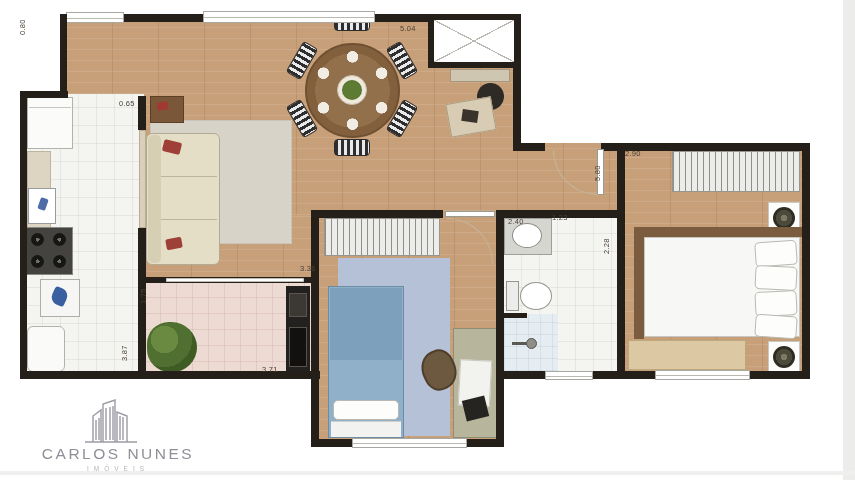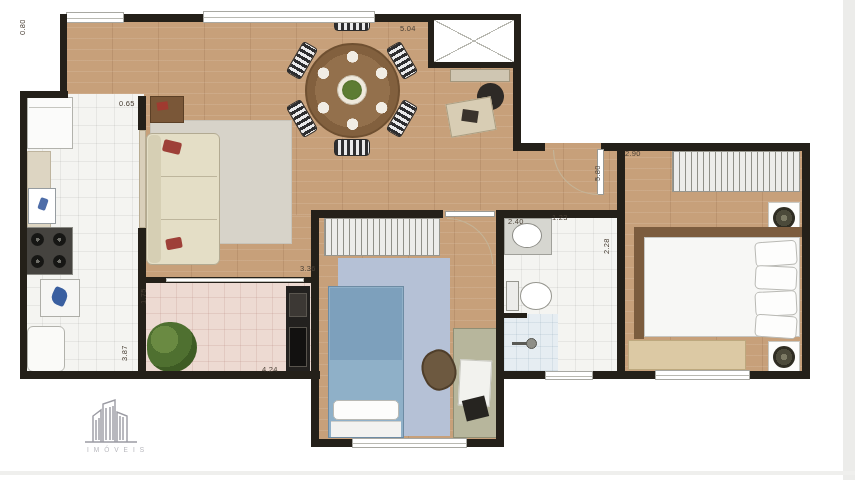--- a/index.html
+++ b/index.html
@@ -183,36 +183,37 @@
   <div class="abs" style="left:597px;top:149px;width:7px;height:46px;background:#fff;border:1px solid #9a9a94;box-sizing:border-box;"></div>
   <div class="arc" style="left:553px;top:150px;width:45px;height:45px;border-left-width:1px;border-bottom-width:1px;border-radius:0 0 0 100%;"></div>
   <div class="abs" style="left:445px;top:211px;width:50px;height:6px;background:#fff;border:1px solid #9a9a94;box-sizing:border-box;"></div>
   <div class="arc" style="left:447px;top:218px;width:46px;height:46px;border-right-width:1px;border-top-width:1px;border-radius:0 100% 0 0;"></div>
 
   <span class="dim" style="left:400px;top:24px;">5.04</span>
   <span class="dim vdim" style="left:27px;top:26px;">0.80</span>
   <span class="dim" style="left:119px;top:99px;">0.65</span>
   <span class="dim vdim" style="left:129px;top:352px;">3.87</span>
   <span class="dim vdim" style="left:148px;top:295px;">1.75</span>
-  <span class="dim" style="left:262px;top:365px;">4.24</span>
+  <span class="dim" style="left:262px;top:365px;">3.71</span>
   <span class="dim" style="left:300px;top:264px;">3.36</span>
   <span class="dim" style="left:491px;top:217px;margin-left:17px;">2.40</span>
   <span class="dim" style="left:552px;top:213px;">1.23</span>
   <span class="dim vdim" style="left:611px;top:245px;">2.28</span>
   <span class="dim vdim" style="left:602px;top:172px;">5.80</span>
   <span class="dim" style="left:617px;top:149px;padding-left:8px;">2.90</span>
 
   <div id="logo">
     <svg width="110" height="46" viewBox="0 0 110 46" style="display:block;margin:0 auto;">
       <g fill="none" stroke="#9b9ba3" stroke-width="1.4">
         <path d="M30 44 V18 L38 12 V44"></path>
         <path d="M40 44 V6 L52 2 V44"></path>
         <path d="M54 44 V14 L64 18 V44"></path>
         <path d="M33 22 V42 M36 20 V42"></path>
         <path d="M43 10 V42 M47 9 V42 M50 8 V42"></path>
         <path d="M57 18 V42 M60 19 V42"></path>
         <path d="M22 44 H74"></path>
       </g>
     </svg>
+    <div class="nm">CARLOS NUNES</div>
     <div class="tg">IMÓVEIS</div>
   </div>
 
 </div>
 
 </body></html>

